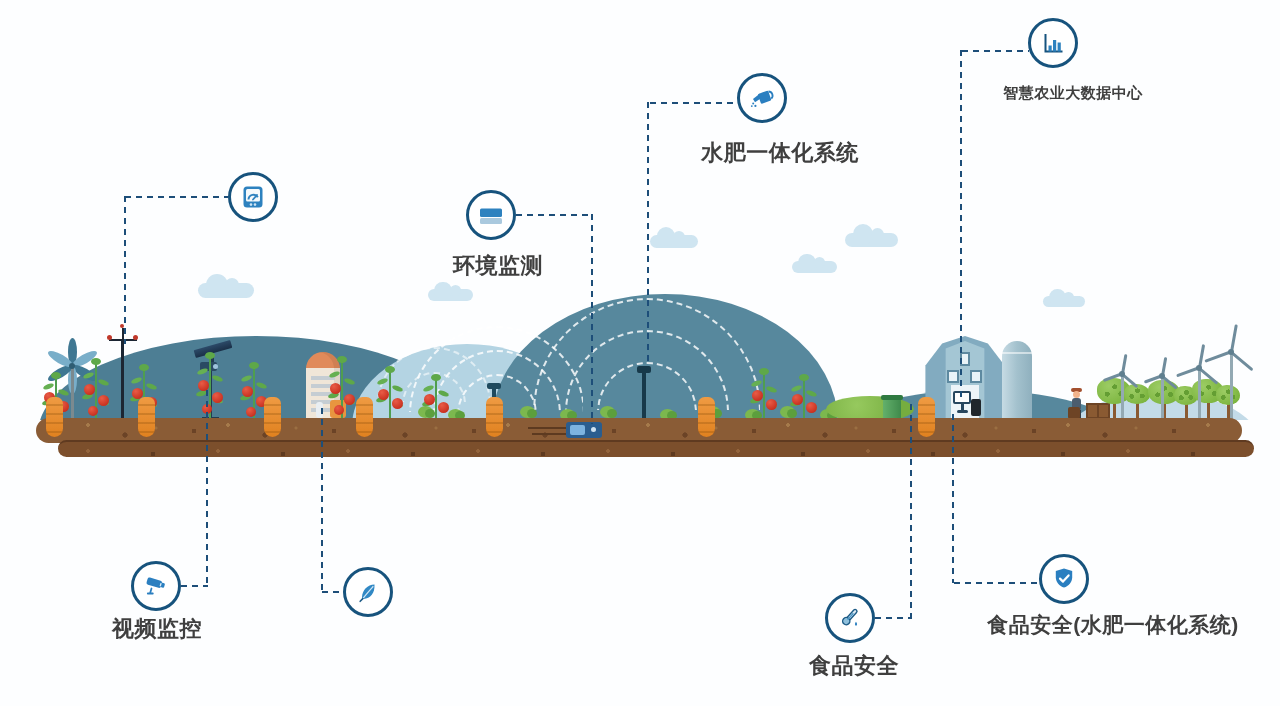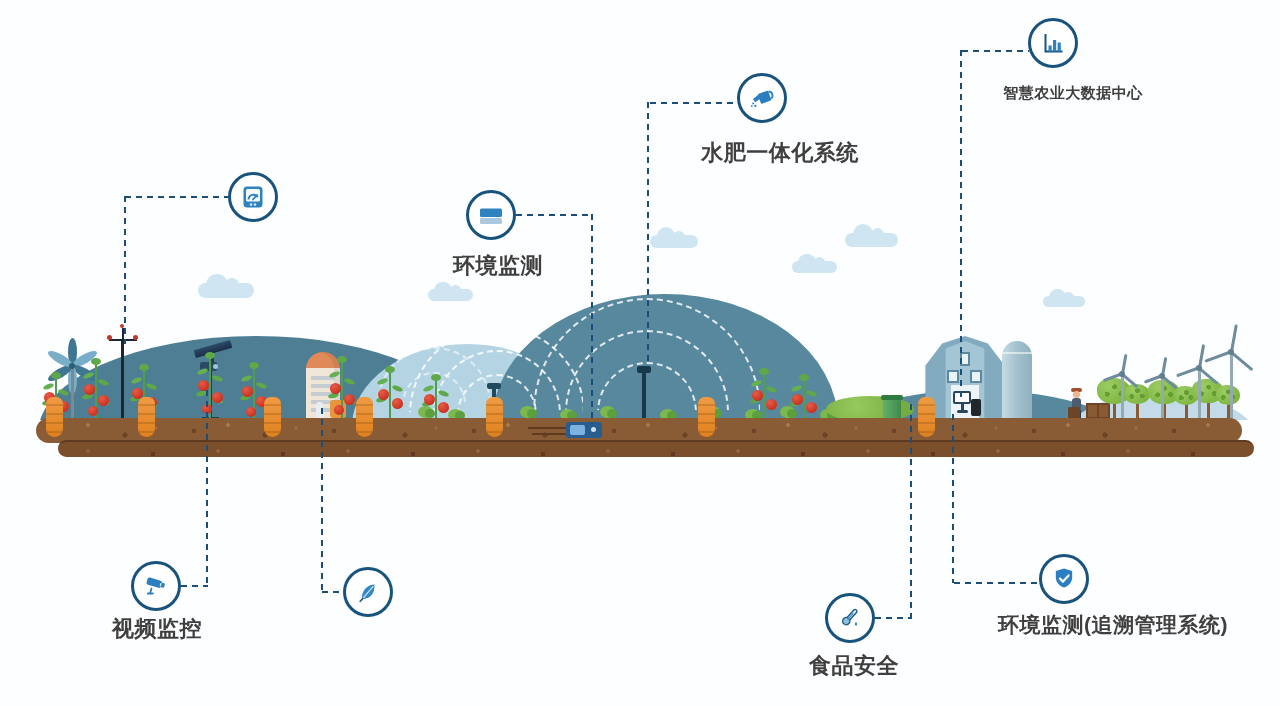--- a/index.html
+++ b/index.html
@@ -397,14 +397,14 @@
       <path d="M15 4.5 l8.2 2.6 v6.2 c0 5.1-3.6 8.8-8.2 10.3 c-4.6-1.5-8.2-5.2-8.2-10.3 v-6.2 Z" fill="#2b7fc0"></path>
       <path d="M11 14.6 l3 3 l5.6-6.2" stroke="#ffffff" stroke-width="2.2" fill="none" stroke-linecap="round" stroke-linejoin="round"></path>
     </svg>
   </div>
 
   <div class="label" style="left:498px;top:251px;">环境监测</div>
   <div class="label" style="left:780px;top:138px;">水肥一体化系统</div>
   <div class="label small" style="left:1073px;top:84px;">智慧农业大数据中心</div>
   <div class="label" style="left:157px;top:614px;">视频监控</div>
   <div class="label" style="left:854px;top:651px;">食品安全</div>
-  <div class="label med" style="left:1113px;top:611px;">环境监测(追溯管理系统)</div>
+  <div class="label med" style="left:1113px;top:611px;">食品安全(水肥一体化系统)</div>
 </div>
 
 </body></html>

